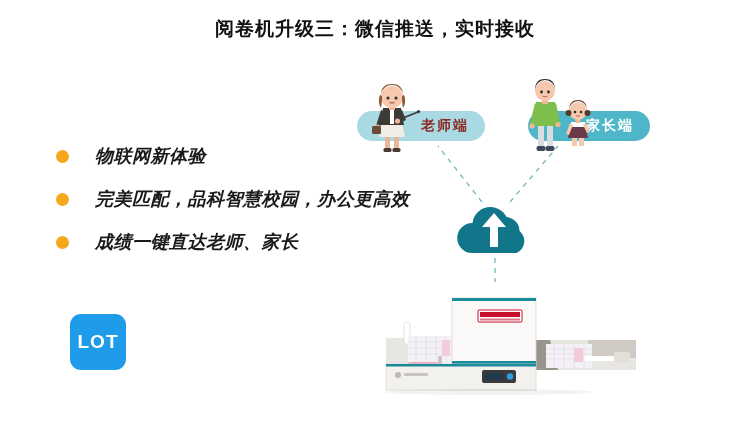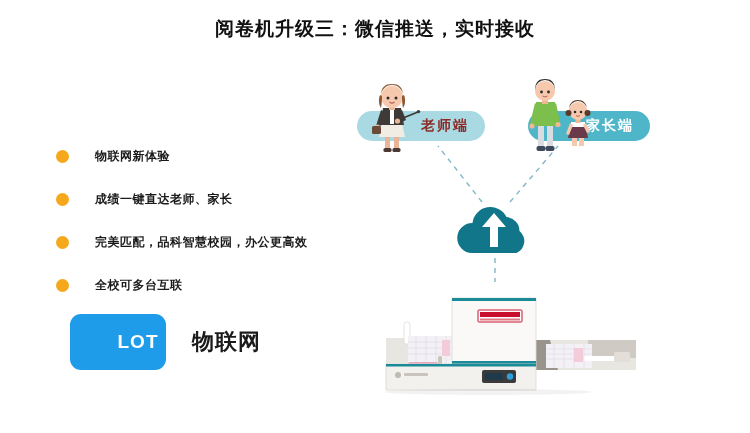--- a/index.html
+++ b/index.html
@@ -46,25 +46,26 @@
   }
   .bullet-dot {
     width: 13px;
     height: 13px;
     border-radius: 50%;
     background: #F5A81C;
     flex: 0 0 auto;
     margin-right: 26px;
   }
   .bullet-text {
-    font-size: 12px;
+    font-size: 18px;
     font-weight: bold;
     color: #1a1a1a;
     white-space: nowrap;
     letter-spacing: 0.5px;
+    font-style: italic;
   }
 
   
   .iot-block {
     position: absolute;
     left: 70px;
     top: 314px;
     display: flex;
     align-items: center;
   }
@@ -73,21 +74,20 @@
     height: 56px;
     border-radius: 11px;
     background: #1E9BE9;
     color: #ffffff;
     font-size: 19px;
     font-weight: bold;
     letter-spacing: 1px;
     display: flex;
     align-items: center;
     justify-content: center;
-    padding-left: 40px;
   }
   .iot-label {
     margin-left: 26px;
     font-size: 22px;
     font-weight: bold;
     color: #1a1a1a;
     letter-spacing: 1px;
   }
 
   
@@ -161,38 +161,33 @@
 
 <div class="bullet-list">
 
   <div class="bullet-row">
     <span class="bullet-dot"></span>
     <span class="bullet-text">物联网新体验</span>
   </div>
 
   <div class="bullet-row">
     <span class="bullet-dot"></span>
-    <span class="bullet-text">成绩一键直达老师、家长</span>
+    <span class="bullet-text">完美匹配，品科智慧校园，办公更高效</span>
   </div>
 
   <div class="bullet-row">
     <span class="bullet-dot"></span>
-    <span class="bullet-text">完美匹配，品科智慧校园，办公更高效</span>
-  </div>
-
-  <div class="bullet-row">
-    <span class="bullet-dot"></span>
-    <span class="bullet-text">全校可多台互联</span>
-  </div>
+    <span class="bullet-text">成绩一键直达老师、家长</span>
+  </div>
+
 
 </div>
 
 <div class="iot-block">
   <div class="iot-badge">LOT</div>
-  <div class="iot-label">物联网</div>
 </div>
 
 <div class="diagram">
 
   <svg width="400" height="350" style="position:absolute;left:0;top:0;">
 
     <line x1="152" y1="142" x2="108" y2="86" stroke="#7FB8C6" stroke-width="1.4" stroke-dasharray="5,5"></line>
 
     <line x1="180" y1="142" x2="228" y2="86" stroke="#7FB8C6" stroke-width="1.4" stroke-dasharray="5,5"></line>
 

